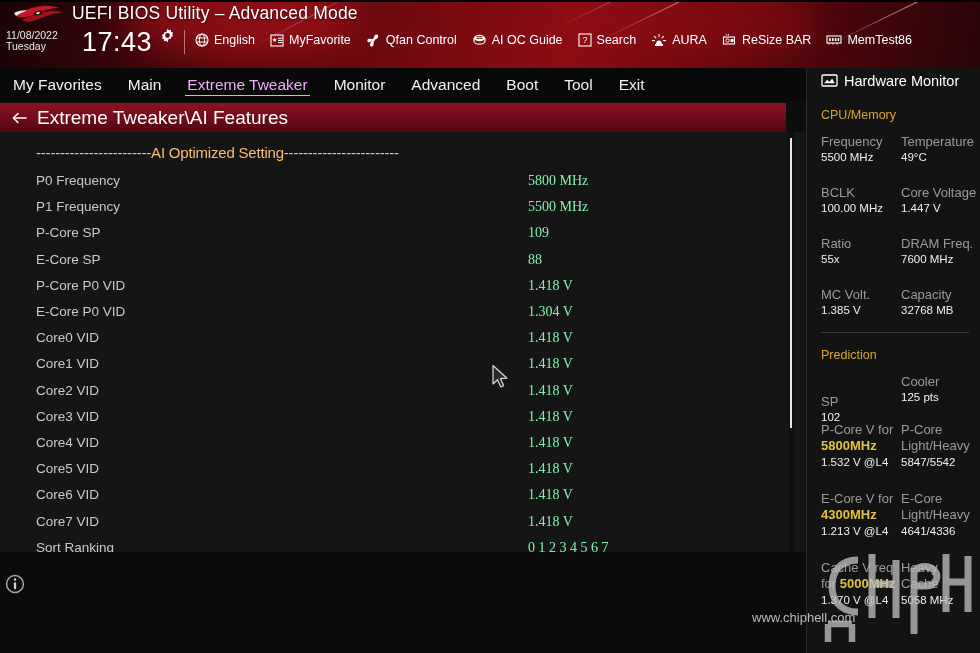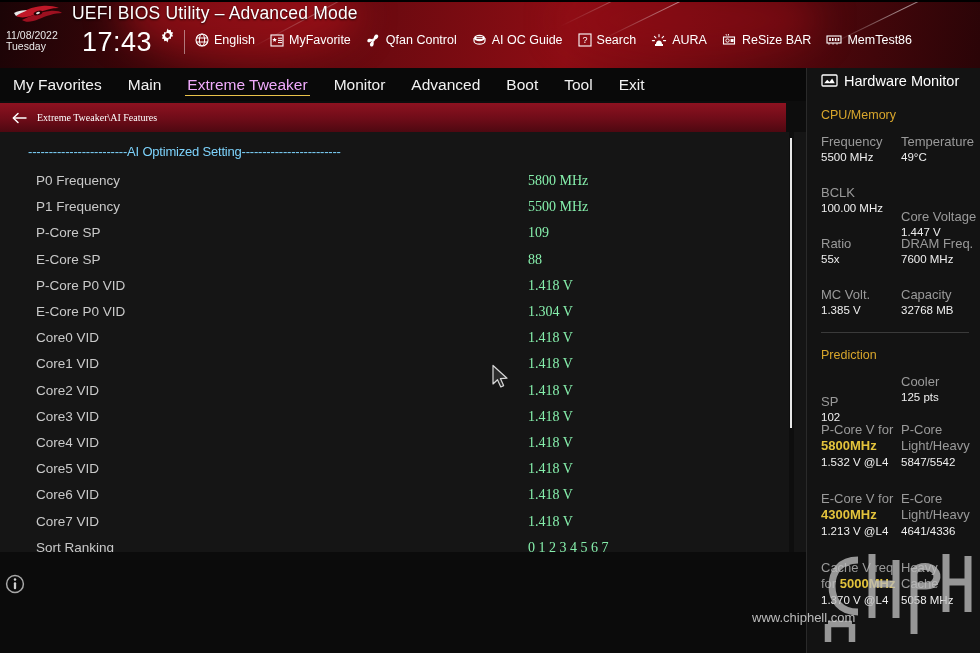--- a/index.html
+++ b/index.html
@@ -57,30 +57,30 @@
     content:""; position:absolute; left:11px; right:11px; bottom:5px;
     height:1.5px; background:#e8c24a;
   }
 
   
   .crumb {
     position:absolute; left:0; top:103px; width:786px; height:29px;
     background:linear-gradient(180deg,#8e1220 0%,#6e0c18 55%,#4e0811 100%);
     display:flex; align-items:center; gap:9px; padding-left:12px;
   }
-  .crumb-txt { font-size:10px; color:#fff;font-family:Liberation Serif, serif; }
+  .crumb-txt { font-size:19px; color:#fff; }
 
   
   .content {
     position:absolute; left:0; top:132px; width:806px; height:420px;
     background:#151515; overflow:hidden;
   }
   .section-hdr {
-    position:absolute; left:28px; top:12px;
-    font-size:13px; color:#7dd3fc; letter-spacing:-.2px; white-space:nowrap;
+    position:absolute; left:36px; top:12px;
+    font-size:15px; color:#fdba74; letter-spacing:-.2px; white-space:nowrap;
   }
   .row { position:absolute; left:0; width:806px; height:26.2px; }
   .row-label { position:absolute; left:36px; top:3px; font-size:13.5px; color:#c9c9c9; }
   .row-value { position:absolute; left:528px; top:3px; font-size:14px; color:#86efac;font-family:Liberation Serif, serif; }
 
   .scrollbar { position:absolute; left:789px; top:0; width:5px; height:420px; background:#0e0e0e; }
   .scroll-thumb { position:absolute; left:1px; top:6px; width:2px; height:290px; background:#e8e8e8; }
 
   .cursor { position:absolute; left:490px; top:364px; width:22px; height:26px; z-index:40; }
 
@@ -332,21 +332,21 @@
         <div class="hwm-v">5500 MHz</div>
       </div>
       <div class="hwm-cell" style="top: 66px; left: 94px;">
         <div class="hwm-k">Temperature</div>
         <div class="hwm-v">49°C</div>
       </div>
       <div class="hwm-cell" style="top: 117px; left: 14px;">
         <div class="hwm-k">BCLK</div>
         <div class="hwm-v">100.00 MHz</div>
       </div>
-      <div class="hwm-cell" style="top: 117px; left: 94px; margin-top: 24px;">
+      <div class="hwm-cell" style="top: 117px; left: 94px;">
         <div class="hwm-k">Core Voltage</div>
         <div class="hwm-v">1.447 V</div>
       </div>
       <div class="hwm-cell" style="top: 168px; left: 14px;">
         <div class="hwm-k">Ratio</div>
         <div class="hwm-v">55x</div>
       </div>
       <div class="hwm-cell" style="top: 168px; left: 94px;">
         <div class="hwm-k">DRAM Freq.</div>
         <div class="hwm-v">7600 MHz</div>

